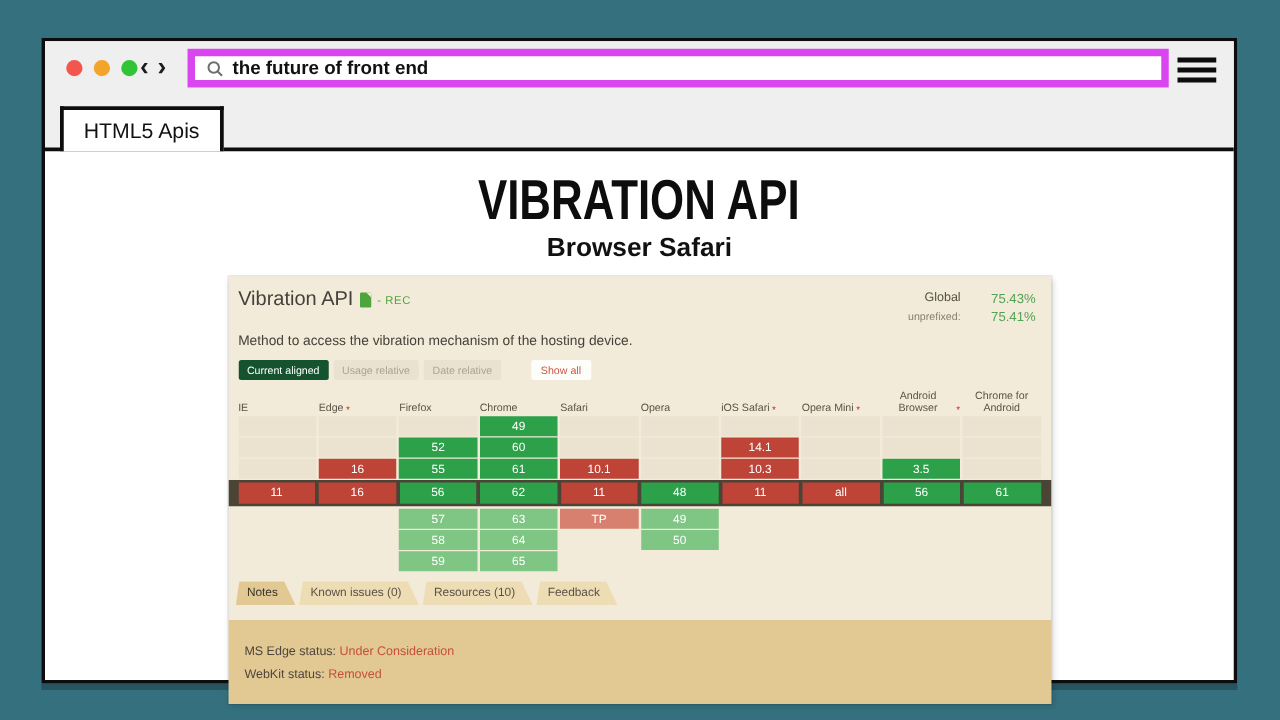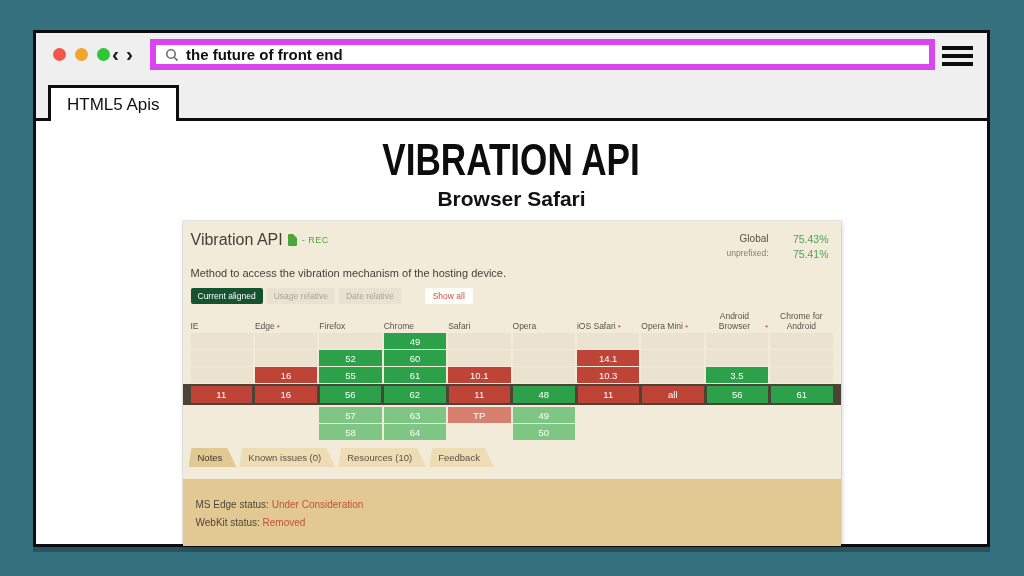--- a/index.html
+++ b/index.html
@@ -286,20 +286,32 @@
                 <div class="cell blank"></div>
                 <div class="cell yl">58</div>
                 <div class="cell yl">64</div>
                 <div class="cell blank"></div>
                 <div class="cell yl">50</div>
                 <div class="cell blank"></div>
                 <div class="cell blank"></div>
                 <div class="cell blank"></div>
                 <div class="cell blank"></div>
               </div>
+              <div class="row">
+                <div class="cell blank"></div>
+                <div class="cell blank"></div>
+                <div class="cell yl">59</div>
+                <div class="cell yl">65</div>
+                <div class="cell blank"></div>
+                <div class="cell blank"></div>
+                <div class="cell blank"></div>
+                <div class="cell blank"></div>
+                <div class="cell blank"></div>
+                <div class="cell blank"></div>
+              </div>
             </div>
         </div>
 
         <div class="tabsrow">
             <div class="ptab active">Notes</div>
             <div class="ptab">Known issues (0)</div>
             <div class="ptab">Resources (10)</div>
             <div class="ptab">Feedback</div>
           </div>
         <div class="notes">

